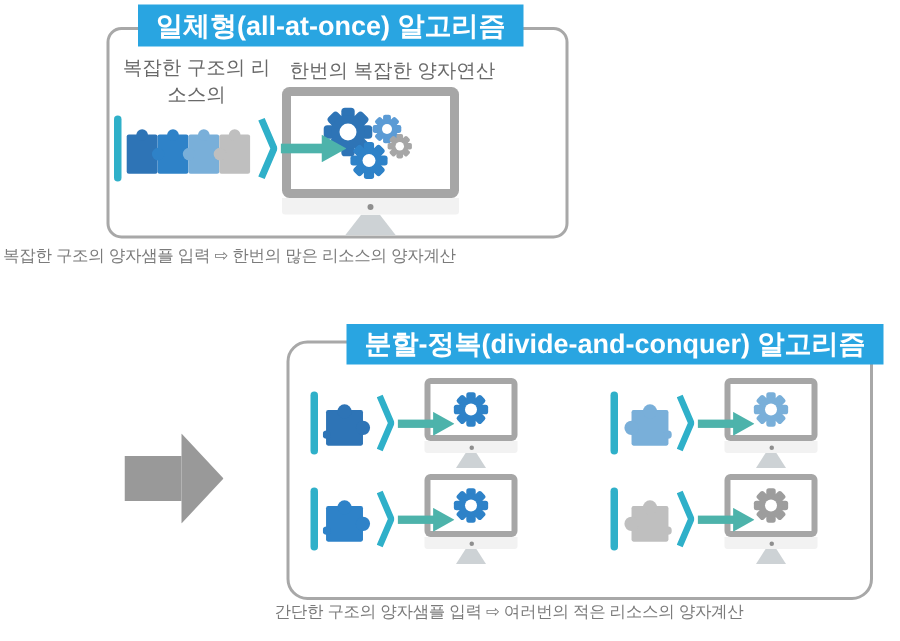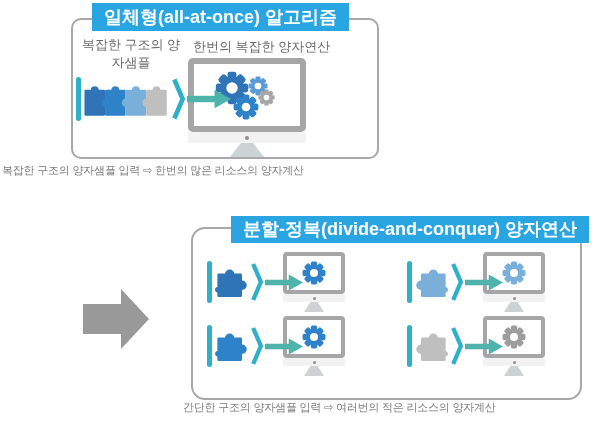--- a/index.html
+++ b/index.html
@@ -91,21 +91,21 @@
     </symbol>
     <symbol id="sym-arrow" viewBox="0 0 48 20">
       <rect x="0" y="6.5" width="31" height="7"></rect>
       <polygon points="30,0 48,10 30,20"></polygon>
     </symbol>
   </defs>
 </svg>
 
 <div class="abs panel panel-top"></div>
 <div class="abs ttl ttl-top">일체형(all-at-once) 알고리즘</div>
-<div class="abs lbl lbl-input">복잡한 구조의 양자샘플</div>
+<div class="abs lbl lbl-input">복잡한 구조의 리소스의</div>
 <div class="abs lbl lbl-op">한번의 복잡한 양자연산</div>
 
 <div class="abs ketrow ketrow-top">
   <div class="kbar kbar-top"></div>
   <svg width="86" height="40" viewBox="0 0 92 40" style="margin-left:3px">
     <rect class="fill-dark" x="0.5" y="10" width="22" height="28" rx="1.5"></rect>
     <rect class="fill-mid" x="22.5" y="10" width="22" height="28" rx="1.5"></rect>
     <rect class="fill-light" x="44.5" y="10" width="22" height="28" rx="1.5"></rect>
     <rect class="fill-pgray" x="66.5" y="10" width="22" height="28" rx="1.5"></rect>
     <circle class="fill-dark" cx="11.5" cy="10.5" r="4.2"></circle>
@@ -142,21 +142,21 @@
 </div>
 
 <div class="abs caption caption-top">복잡한 구조의 양자샘플 입력 ⇨ 한번의 많은 리소스의 양자계산</div>
 
 <svg class="abs" style="left:83px;top:289px" width="66" height="60" viewBox="0 0 66 60">
   <rect x="0" y="15" width="38" height="30" fill="#999999"></rect>
   <polygon points="38,0 66,30 38,60" fill="#999999"></polygon>
 </svg>
 
 <div class="abs panel panel-bottom"></div>
-<div class="abs ttl ttl-bottom">분할-정복(divide-and-conquer) 양자연산</div>
+<div class="abs ttl ttl-bottom">분할-정복(divide-and-conquer) 알고리즘</div>
 
 <div class="abs mini" style="left:207px;top:250px">
   <div class="kbar kbar-mini"></div>
   <svg class="fill-dark" width="33" height="31" viewBox="0 0 36 34" style="margin-left:3px">
       <use href="#sym-puzzle" width="36" height="34"></use>
     </svg>
   <svg class="stroke-cyan" width="12" height="44" viewBox="0 0 14 46" style="margin-left:3px">
       <use href="#sym-bracket" width="14" height="46"></use>
     </svg>
   <svg class="fill-teal z3" width="38" height="17" viewBox="0 0 48 20" style="margin-left:2px;margin-right:-20px">

